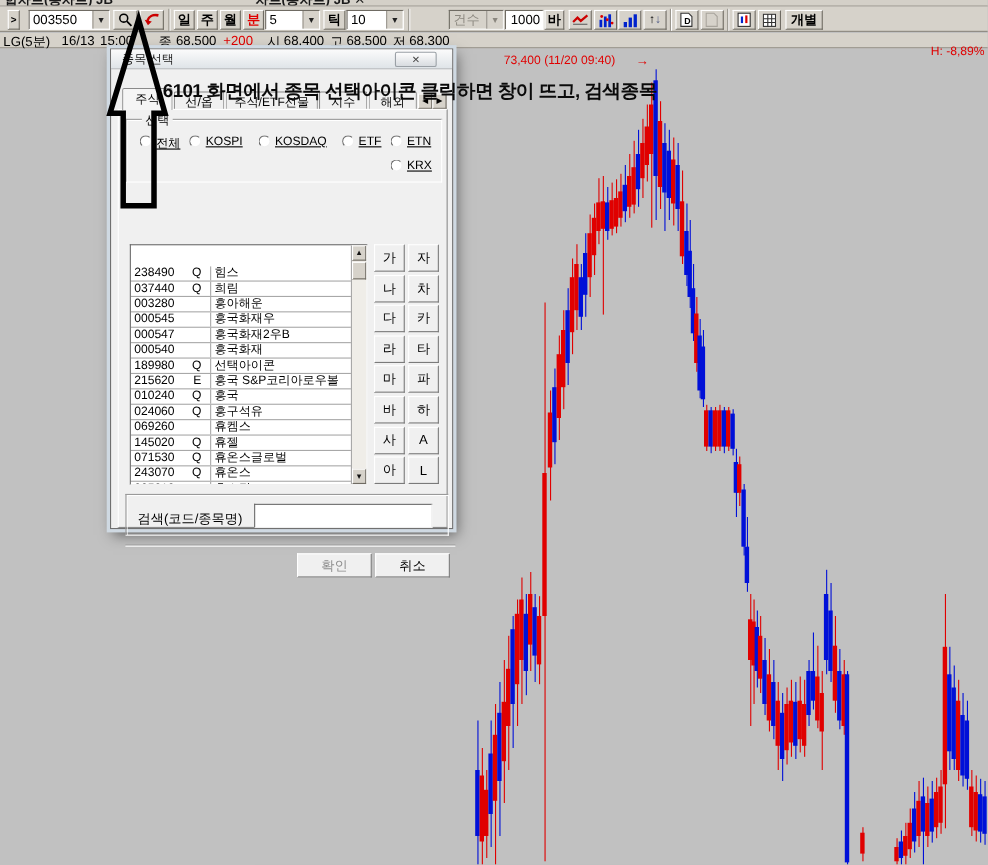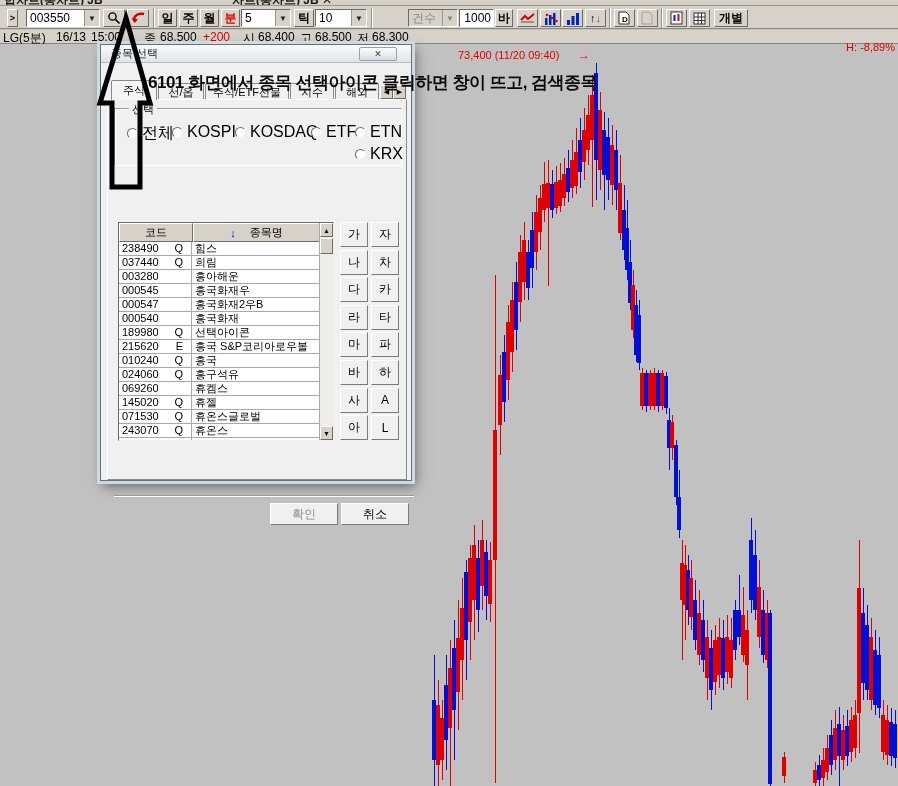--- a/index.html
+++ b/index.html
@@ -57,21 +57,21 @@
     display:flex; align-items:center; justify-content:center; font-size:11px; padding:0 5px; }
   .tab.active { top:35px; height:20px; background:#f5f5f5; z-index:3; }
   #tab-spin { position:absolute; top:40px; display:flex; }
   #tab-spin .sp { width:13px; height:14px; background:#d6d2ca; border:1px solid;
     border-color:#fff #6f6b63 #6f6b63 #fff; font-size:7px; display:flex; align-items:center; justify-content:center; }
   #tab-panel { position:absolute; left:6px; top:54px; width:300px; height:381px;
     border:1px solid; border-color:#ffffff #8a8a8a #8a8a8a #ffffff; background:#f0f0f0; }
   .groupbox { position:absolute; border:1px solid; border-color:#9a9a9a #ffffff #ffffff #9a9a9a;
     box-shadow:inset 1px 1px 0 #fff; }
   .groupbox .gb-label { position:absolute; left:14px; top:-7px; background:#f0f0f0; padding:0 3px; font-size:11px; }
-  .radio { position:absolute; display:flex; align-items:center; font-size:16px; white-space:nowrap; }
+  .radio { position:absolute; display:flex; align-items:flex-start; font-size:11px; white-space:nowrap;text-decoration:underline; }
   .radio .rc { width:11px; height:11px; border-radius:50%; background:#fff;
     border:1px solid; border-color:#6a6a6a #efefef #efefef #6a6a6a; margin-right:4px; }
   
   #stock-table { position:absolute; left:10px; top:122px; width:216px; height:219px;
     background:#fff; border:1px solid; border-color:#6a6a6a #efefef #efefef #6a6a6a; overflow:hidden; }
   #tbl-header { position:absolute; left:0; top:0; width:201px; height:19px; display:flex; }
   .th { background:#d6d2ca; border:1px solid; border-color:#ffffff #6f6b63 #6f6b63 #ffffff;
     display:flex; align-items:center; justify-content:center; font-size:11px; }
   #th-code { width:74px; }
   #th-name { width:127px; }
@@ -501,27 +501,20 @@
           <span class="rc"></span>
           <span>ETN</span>
         </label>
       <label class="radio" style="left:240px;top:36px">
           <span class="rc"></span>
           <span>KRX</span>
         </label>
     </div>
 
     <div id="stock-table">
-      <div id="tbl-header">
-        <div class="th" id="th-code">코드</div>
-        <div class="th" id="th-name">
-          <span id="sort-icon">↓</span>
-          <span>종목명</span>
-        </div>
-      </div>
       <div id="tbl-body">
           <div class="trow">
             <div class="c-code">
               <span>238490</span>
               <span class="c-flag">Q</span>
             </div>
             <div class="c-name">힘스</div>
           </div>
           <div class="trow">
             <div class="c-code">
@@ -641,20 +634,24 @@
         <div class="lbtn">마</div>
         <div class="lbtn">파</div>
         <div class="lbtn">바</div>
         <div class="lbtn">하</div>
         <div class="lbtn">사</div>
         <div class="lbtn">A</div>
         <div class="lbtn">아</div>
         <div class="lbtn">L</div>
       </div>
 
+    <div class="groupbox" id="search-group">
+      <span id="search-label">검색(코드/종목명)</span>
+      <input id="search-input" value="" style="">
+    </div>
 
     <div id="dlg-sep"></div>
     <div class="dlg-btn" id="ok-button">확인</div>
     <div class="dlg-btn" id="cancel-button">취소</div>
   </div>
 </div>
 
 <div id="annotation">
   <div>6101 화면에서 종목 선택아이콘 클릭하면 창이 뜨고, 검색종목</div>
 </div>

